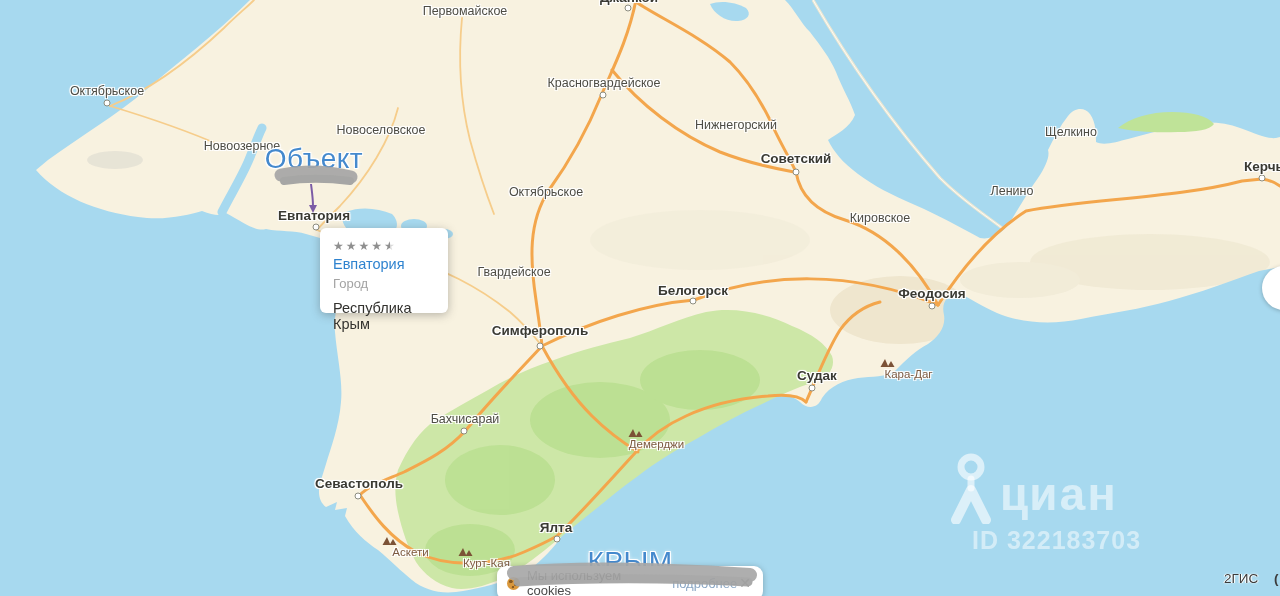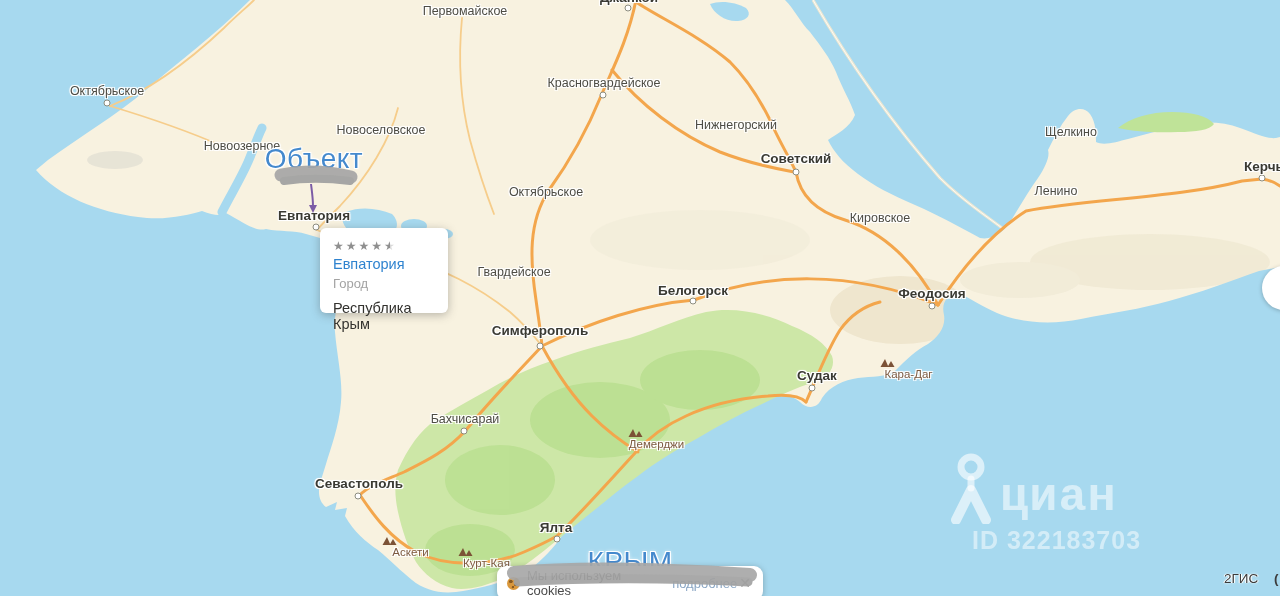--- a/index.html
+++ b/index.html
@@ -228,21 +228,21 @@
       <span class="place town" style="left: 107px; top: 85px;">Октябрьское</span>
       <span class="place town" style="left: 465px; top: 5px;">Первомайское</span>
       <span class="dot" style="left: 628px; top: 8px;"></span>
       <span class="place city" style="left: 629px; top: -9px;">Джанкой</span>
       <span class="dot" style="left: 603px; top: 95px;"></span>
       <span class="place town" style="left: 604px; top: 77px;">Красногвардейское</span>
       <span class="place town" style="left: 736px; top: 119px;">Нижнегорский</span>
       <span class="dot" style="left: 796px; top: 172px;"></span>
       <span class="place city" style="left: 796px; top: 152px;">Советский</span>
       <span class="place town" style="left: 1071px; top: 126px;">Щелкино</span>
-      <span class="place town" style="left: 1056px; top: 185px; text-align: right;">Ленино</span>
+      <span class="place town" style="left: 1012px; top: 185px; text-align: right;">Ленино</span>
       <span class="dot" style="left: 1262px; top: 178px;"></span>
       <span class="place city" style="left: 1264px; top: 160px;">Керчь</span>
       <span class="place town" style="left: 381px; top: 124px;">Новоселовское</span>
       <span class="place town" style="left: 242px; top: 140px;">Новоозерное</span>
       <span class="dot" style="left: 316px; top: 227px;"></span>
       <span class="place city" style="left: 314px; top: 209px;">Евпатория</span>
       <span class="place town" style="left: 546px; top: 186px;">Октябрьское</span>
       <span class="place town" style="left: 514px; top: 266px;">Гвардейское</span>
       <span class="place town" style="left: 880px; top: 212px;">Кировское</span>
       <span class="dot" style="left: 693px; top: 301px;"></span>

